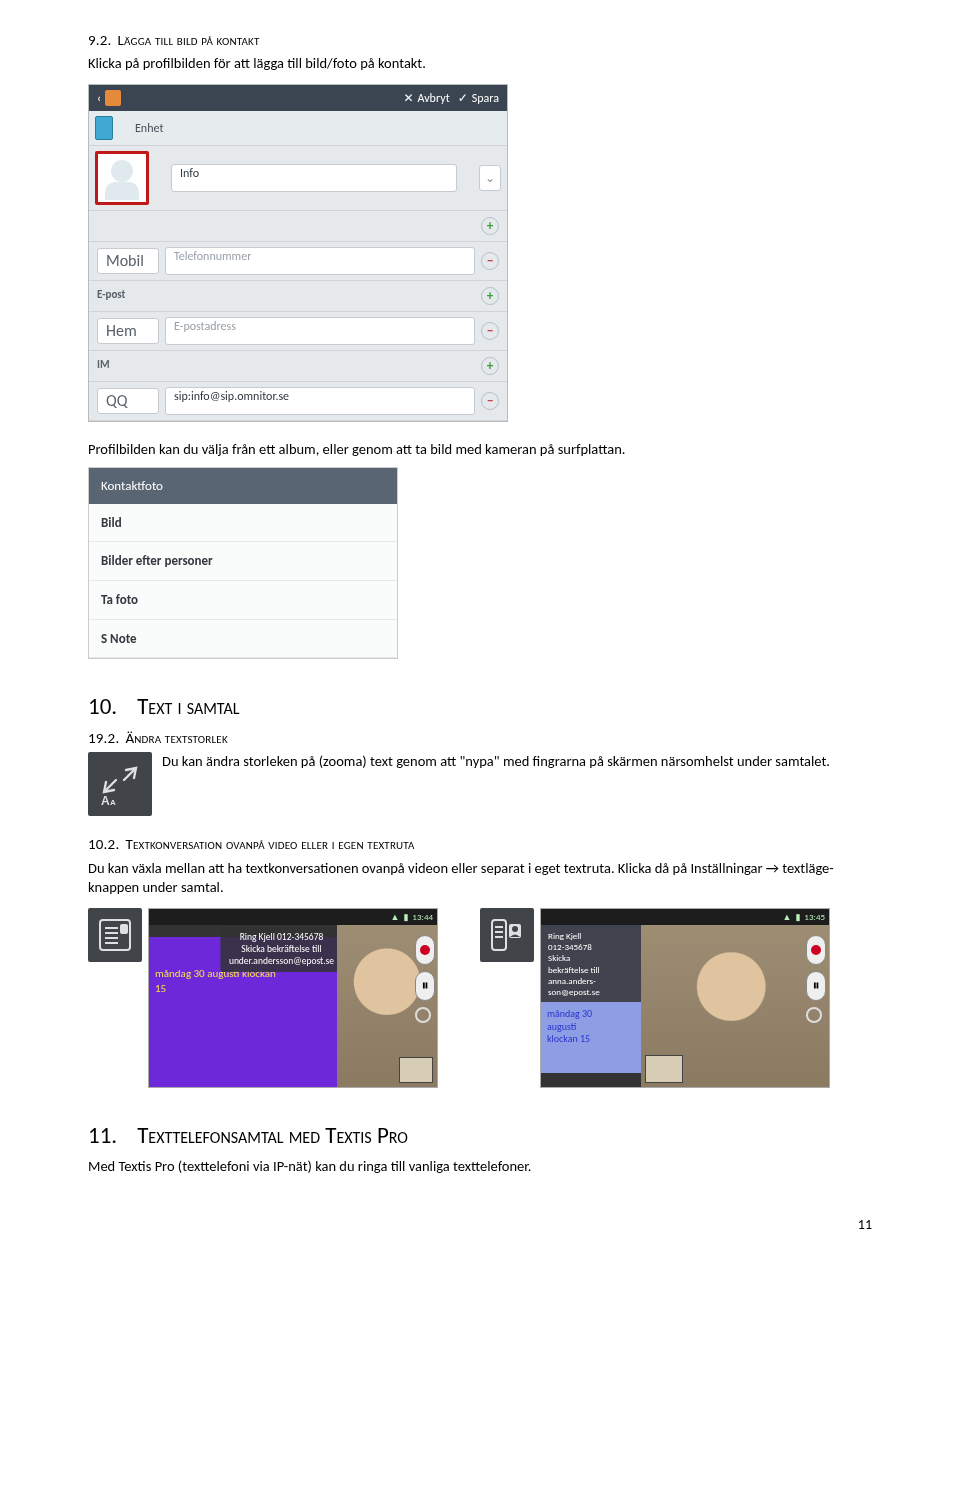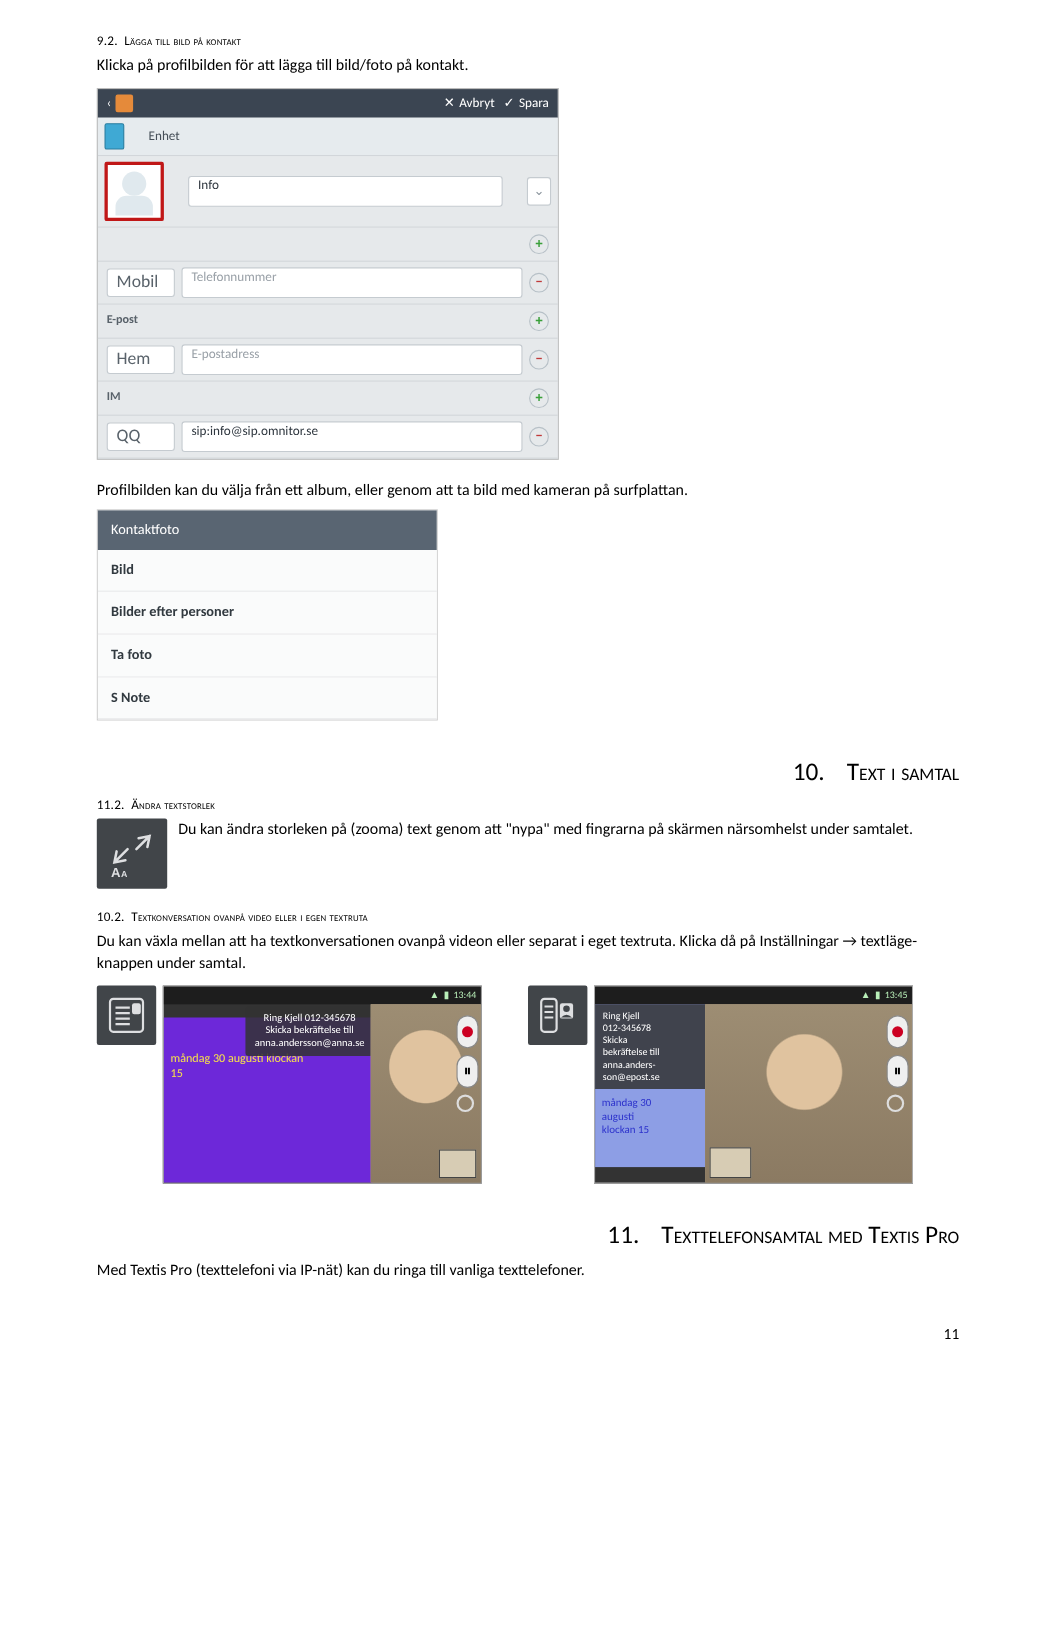--- a/index.html
+++ b/index.html
@@ -6,32 +6,31 @@
   body {
     font-family: Calibri, Arial, sans-serif;
     background: #fff;
     color: #000;
     width: 960px;
     padding: 30px 88px 20px 88px;
     font-size: 14.5px;
     line-height: 1.35;
   }
   .section-heading-sub {
-    font-size: 12px;
+    font-size: 15px;
     font-weight: normal;
     margin-bottom: 4px;
     letter-spacing: 0.2px;
   }
   .section-heading-sub .num { margin-right: 6px; }
   .section-heading-sub .smallcaps { font-variant: small-caps; }
   .section-heading-main {
     font-size: 23px;
     font-weight: normal;
     margin: 32px 0 6px 0;
-    text-align: right;
   }
   .section-heading-main .num { margin-right: 20px; }
   .section-heading-main .smallcaps { font-variant: small-caps; }
   .body-text { margin-bottom: 8px; }
 
   
   .phone1 {
     width: 420px;
     background: #e1e4e7;
     border: 1px solid #bbb;
@@ -303,21 +302,21 @@
   <div class="opt">Bilder efter personer</div>
   <div class="opt">Ta foto</div>
   <div class="opt">S Note</div>
 </div>
 
 <div class="section-heading-main">
   <span class="num">10.</span><span class="smallcaps">Text i samtal</span>
 </div>
 
 <div class="section-heading-sub" style="margin-top:6px">
-  <span class="num">11.2.</span><span class="smallcaps">Ändra textstorlek</span>
+  <span class="num">19.2.</span><span class="smallcaps">Ändra textstorlek</span>
 </div>
 <div class="pinch-block">
   <div class="pinch-icon">
     <svg viewBox="0 0 44 44">
       <path d="M6 30 L18 18 M8 20 l-2 10 l10 -2" stroke="#dedfe1" stroke-width="2.3" fill="none" stroke-linecap="round"></path>
       <path d="M26 18 L38 6 M28 8 l10 -2 l-2 10" stroke="#dedfe1" stroke-width="2.3" fill="none" stroke-linecap="round"></path>
       <text x="3" y="43" fill="#dedfe1" font-size="12" font-family="Arial" font-weight="bold">A</text>
       <text x="12" y="43" fill="#dedfe1" font-size="8" font-family="Arial" font-weight="bold">A</text>
     </svg>
   </div>
@@ -348,21 +347,21 @@
         <span>▮</span>
         <span>13:44</span>
       </div>
       <div class="textarea">
         <div>måndag 30 augusti klockan</div>
         <div>15</div>
       </div>
       <div class="tooltip">
         <div>Ring Kjell 012-345678</div>
         <div>Skicka bekräftelse till</div>
-        <div>anna.andersson@anna.se</div>
+        <div>under.andersson@epost.se</div>
       </div>
       <div class="video">
           <div class="face"></div>
         </div>
       <div class="pip"></div>
       <div class="controls">
         <div class="pill">
             <div class="redhalf"></div>
           </div>
         <div class="pill">⏸</div>

